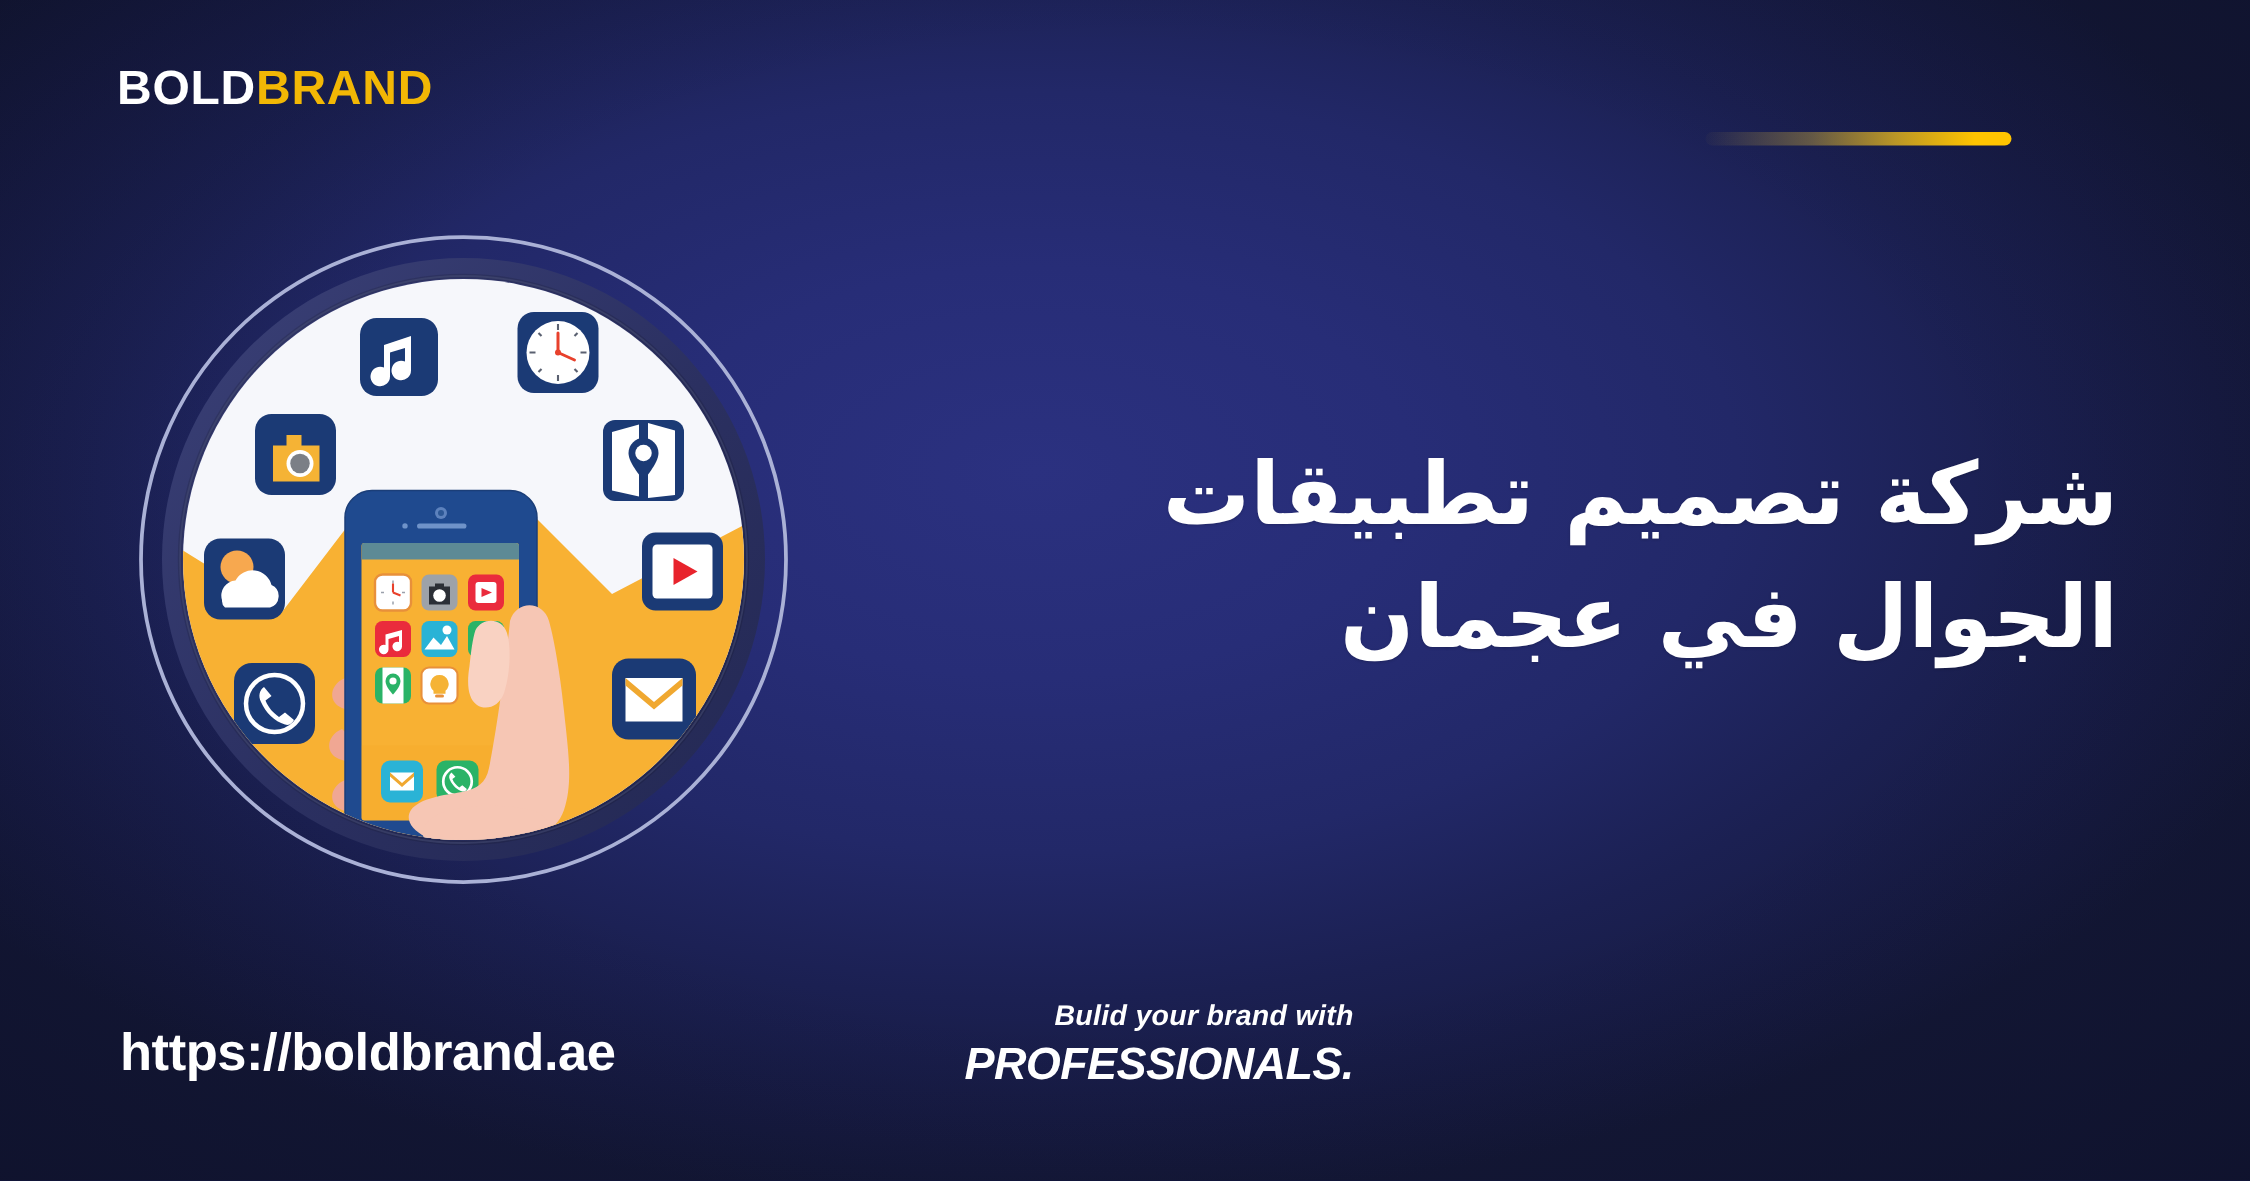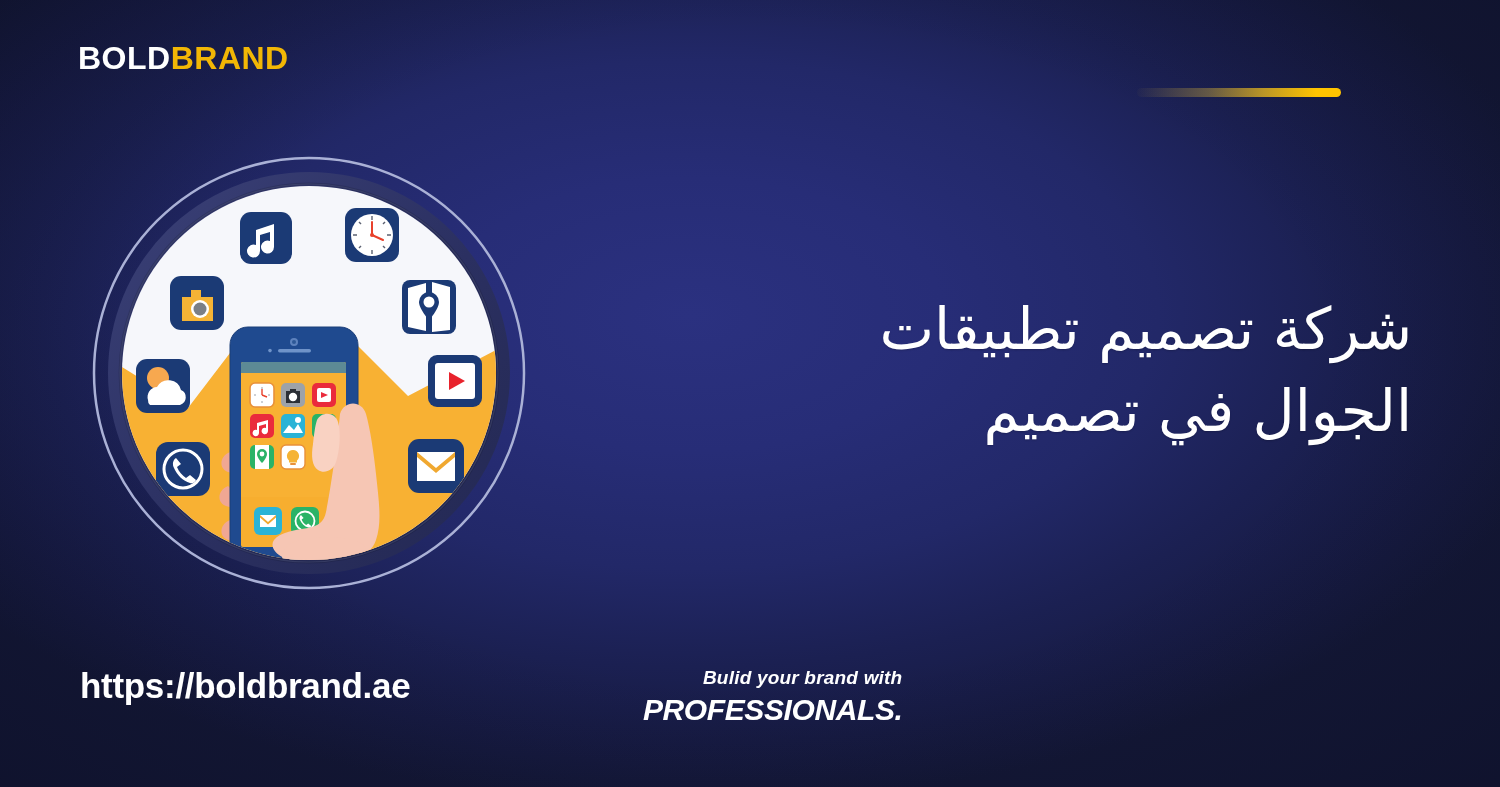--- a/index.html
+++ b/index.html
@@ -50,30 +50,30 @@
   .ill-svg { width:100%; height:100%; display:block; }
 
   
   .headline {
     position:absolute; right:88px; top:288px;
     width:700px;
     text-align:right;
     direction:rtl;
     color:#ffffff;
     font-family:"DejaVu Sans", sans-serif;
-    font-weight:normal;
+    font-weight:bold;
     font-size:58px;
     line-height:1.42;
     letter-spacing:0;
     text-shadow:0 1px 2px rgba(0,0,0,0.18);
   }
 
   
   .site-url {
-    position:absolute; left:80px; top:666px;
+    position:absolute; left:80px; top:682px;
     color:#ffffff;
     font-size:35px;
     font-weight:bold;
     letter-spacing:-0.3px;
     white-space:nowrap;
   }
   .tagline {
     position:absolute; left:643px; top:668px;
     color:#ffffff;
     white-space:nowrap;
@@ -290,21 +290,21 @@
         <path d="M216 390 c14 -6 44 -6 60 -2 c10 3 14 9 10 16 c-6 9 -26 14 -48 14
                  c-20 0 -34 -5 -34 -14 c0 -6 5 -11 12 -14 z" fill="#f6c6b4"></path>
       </g>
 
       <circle cx="231" cy="221" r="189" fill="none" stroke="rgba(0,0,0,0.12)" stroke-width="3"></circle>
     </svg>
   </div>
 
   <div class="headline">
     <div>شركة تصميم تطبيقات</div>
-    <div>الجوال في تصميم</div>
+    <div>الجوال في عجمان</div>
   </div>
 
   <div class="site-url">https://boldbrand.ae</div>
 
   <div class="tagline">
     <span class="t-top">Bulid your brand with</span>
     <span class="t-bottom">PROFESSIONALS.</span>
   </div>
 
 </div>

